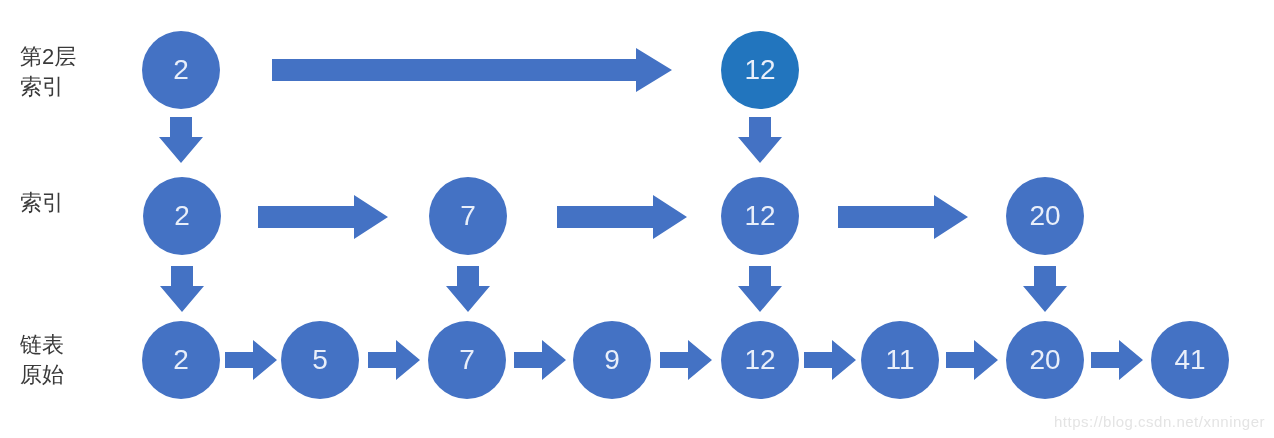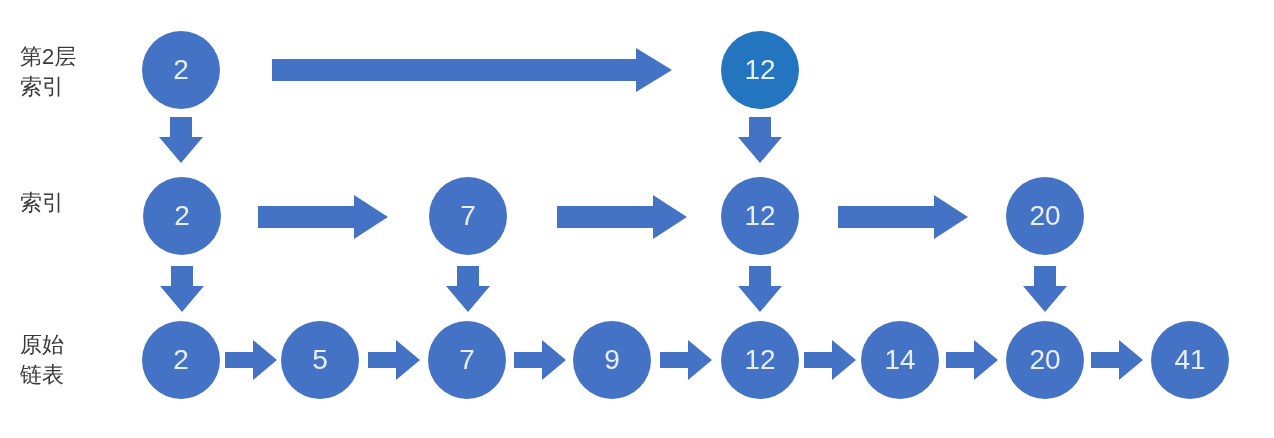--- a/index.html
+++ b/index.html
@@ -46,22 +46,22 @@
 <div class="canvas">
 
   <div class="row-label" style="top:42px">
     <div>第2层</div>
     <div>索引</div>
   </div>
   <div class="row-label" style="top:188px">
     <div>索引</div>
   </div>
   <div class="row-label" style="top:330px">
+    <div>链表</div>
     <div>原始</div>
-    <div>链表</div>
   </div>
 
   <div class="node" style="left:142px;top:31px">
     <span>2</span>
   </div>
   <div class="node highlight" style="left:721px;top:31px">
     <span>12</span>
   </div>
 
   <div class="node" style="left:143px;top:177px">
@@ -86,21 +86,21 @@
   <div class="node" style="left:428px;top:321px">
     <span>7</span>
   </div>
   <div class="node" style="left:573px;top:321px">
     <span>9</span>
   </div>
   <div class="node" style="left:721px;top:321px">
     <span>12</span>
   </div>
   <div class="node" style="left:861px;top:321px">
-    <span>14</span>
+    <span>11</span>
   </div>
   <div class="node" style="left:1006px;top:321px">
     <span>20</span>
   </div>
   <div class="node" style="left:1151px;top:321px">
     <span>41</span>
   </div>
 
   <svg class="arrow" style="left:272px;top:48px" width="400" height="44" viewBox="0 0 400 44">
     <polygon points="0,11 364,11 364,0 400,22 364,44 364,33 0,33"></polygon>
@@ -151,14 +151,15 @@
   <svg class="arrow" style="left:446px;top:266px" width="44" height="46" viewBox="0 0 44 46">
     <polygon points="11,0 33,0 33,20 44,20 22,46 0,20 11,20"></polygon>
   </svg>
   <svg class="arrow" style="left:738px;top:266px" width="44" height="46" viewBox="0 0 44 46">
     <polygon points="11,0 33,0 33,20 44,20 22,46 0,20 11,20"></polygon>
   </svg>
   <svg class="arrow" style="left:1023px;top:266px" width="44" height="46" viewBox="0 0 44 46">
     <polygon points="11,0 33,0 33,20 44,20 22,46 0,20 11,20"></polygon>
   </svg>
 
+  <div class="watermark">https://blog.csdn.net/xnninger</div>
 
 </div>
 
 </body></html>

